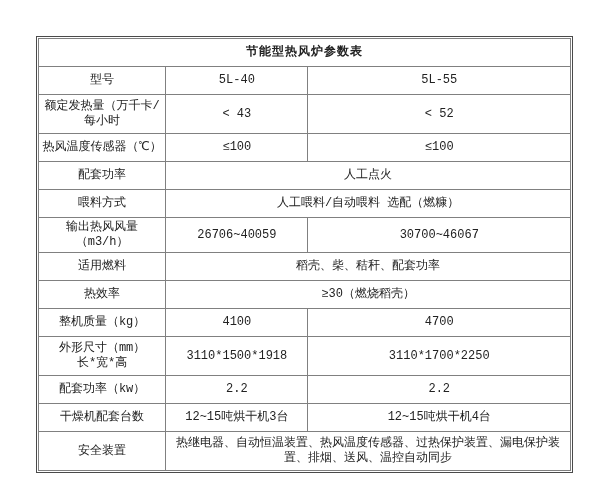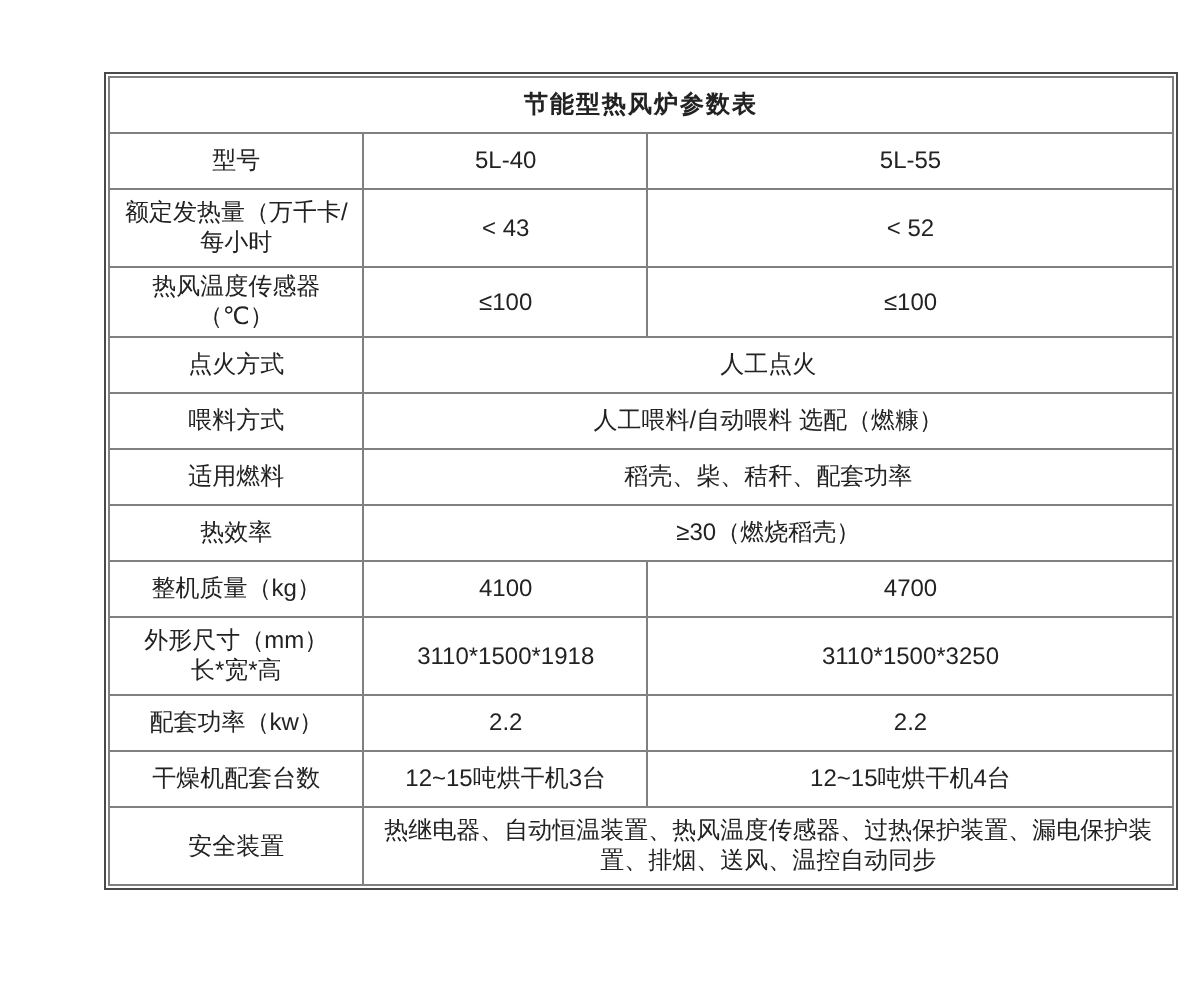--- a/index.html
+++ b/index.html
@@ -19,26 +19,27 @@
   }
   .canvas{
     position:relative;
     width:600px;
     height:501px;
     background:var(--bg);
     overflow:hidden;
   }
   .table-wrap{
     position:absolute;
-    left:52px;
+    left:36px;
     top:36px;
     width:533px;
     border:1px solid var(--border-outer);
     padding:1px;
     background:var(--bg);
+    font-family:Liberation Mono, monospace;
   }
   table.spec{
     width:100%;
     border-collapse:collapse;
     table-layout:fixed;
   }
   table.spec td{
     border:1px solid var(--border-inner);
     text-align:center;
     vertical-align:middle;
@@ -91,29 +92,34 @@
         </tr>
 
         <tr>
           <td class="label-cell">热风温度传感器（℃）</td>
           <td>≤100</td>
           <td>≤100</td>
         </tr>
 
 
         <tr>
-          <td class="label-cell">点火方式</td>
+          <td class="label-cell">配套功率</td>
           <td colspan="2">人工点火</td>
         </tr>
 
         <tr>
           <td class="label-cell">喂料方式</td>
           <td colspan="2">人工喂料/自动喂料 选配（燃糠）</td>
         </tr>
 
+        <tr>
+          <td class="label-cell">输出热风风量（m3/h）</td>
+          <td>26706~40059</td>
+          <td>30700~46067</td>
+        </tr>
 
         <tr>
           <td class="label-cell">适用燃料</td>
           <td colspan="2">稻壳、柴、秸秆、配套功率</td>
         </tr>
 
         <tr>
           <td class="label-cell">热效率</td>
           <td colspan="2">≥30（燃烧稻壳）</td>
         </tr>
@@ -121,21 +127,21 @@
         <tr>
           <td class="label-cell">整机质量（kg）</td>
           <td>4100</td>
           <td>4700</td>
         </tr>
 
         <tr class="tall">
           <td class="label-cell">外形尺寸（mm）
 长*宽*高</td>
           <td>3110*1500*1918</td>
-          <td>3110*1500*3250</td>
+          <td>3110*1700*2250</td>
         </tr>
 
         <tr>
           <td class="label-cell">配套功率（kw）</td>
           <td>2.2</td>
           <td>2.2</td>
         </tr>
 
         <tr>
           <td class="label-cell">干燥机配套台数</td>

